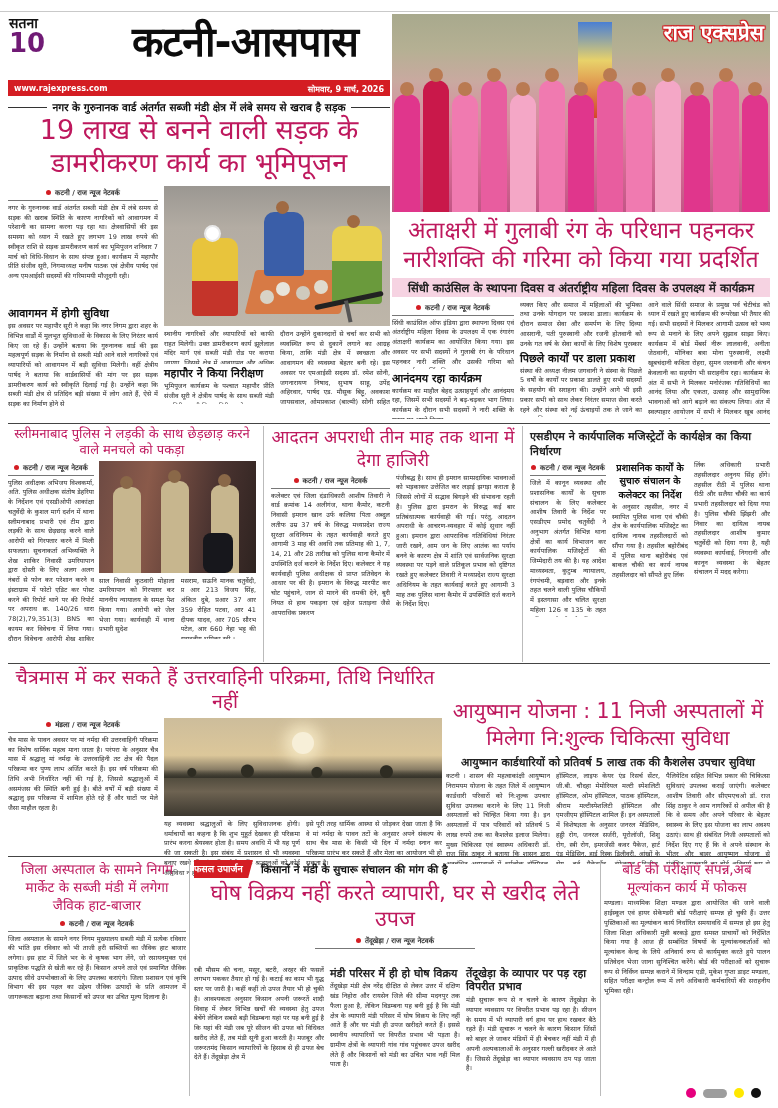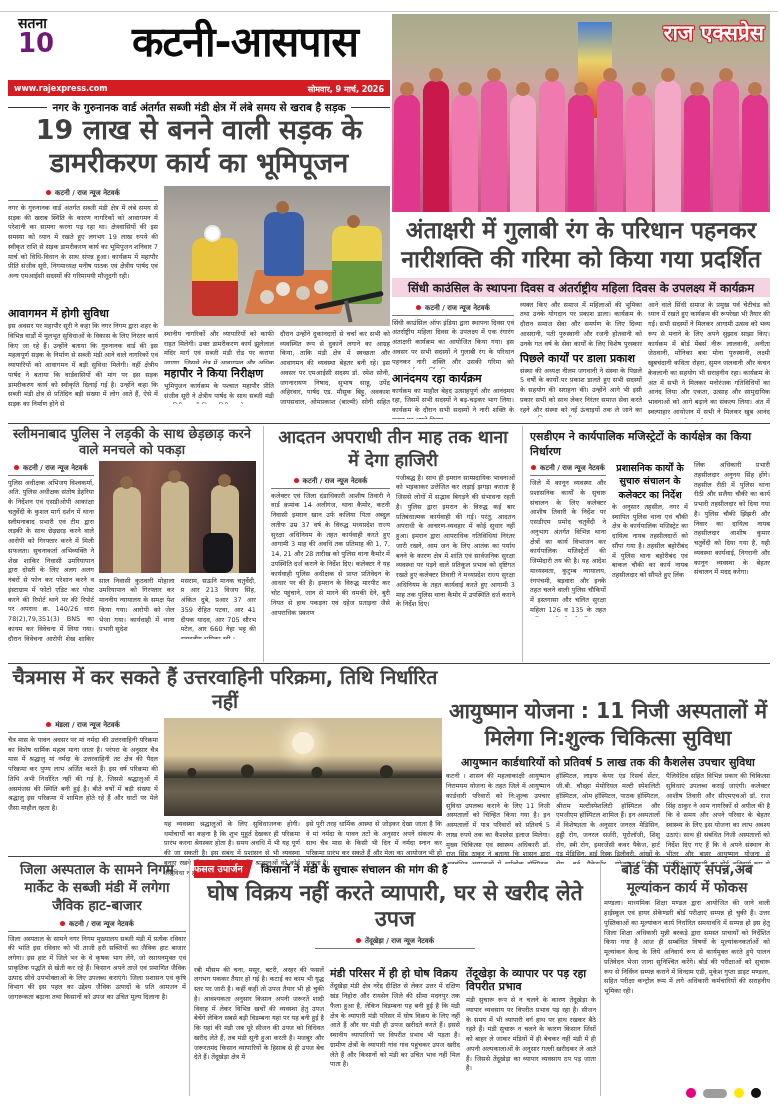--- a/index.html
+++ b/index.html
@@ -1,40 +1,40 @@
 <!DOCTYPE html>
 <html><head>
 <meta charset="utf-8">
 <style>
   html,body{margin:0;padding:0;}
   body{width:778px;height:1108px;background:#ffffff;font-family:"DejaVu Sans","Liberation Sans",sans-serif;position:relative;overflow:hidden;color:#222;}
   .abs{position:absolute;}
   .topline{left:0;top:11px;width:778px;height:1px;background:#c9c9c9;}
   
-  .ed-box{left:18px;top:16px;width:80px;}
+  .ed-box{left:9px;top:16px;width:80px;}
   .ed-name{font-size:14px;font-weight:700;color:#111;line-height:1;}
   .ed-num{font-size:26px;font-weight:800;color:#701a75;line-height:1.05;}
   .masthead{left:95px;top:18px;width:300px;text-align:center;font-size:41px;font-weight:800;color:#0c0c0c;letter-spacing:-1px;line-height:1.2;}
   .redbar{left:8px;top:80px;width:382px;height:16px;background:#d41d23;color:#fff;font-size:8px;font-weight:700;display:flex;justify-content:space-between;align-items:center;padding:0 6px;box-sizing:border-box;}
   
   .photo-women{left:392px;top:14px;width:378px;height:198px;background:linear-gradient(180deg,#a8a98d 0%,#b5b093 18%,#c9a9a0 34%,#d98ba0 55%,#d46a93 78%,#c25585 100%);overflow:hidden;}
   .brand{position:absolute;right:6px;top:4px;font-size:21px;font-weight:800;color:#ffffff;text-shadow:0 0 2px #d41d23,1px 1px 0 #d41d23,-1px -1px 0 #d41d23,1px -1px 0 #d41d23,-1px 1px 0 #d41d23;z-index:5;}
   .crowd{position:absolute;left:0;bottom:0;width:100%;height:150px;display:flex;align-items:flex-end;justify-content:space-around;}
   .person{width:26px;border-radius:12px 12px 0 0;position:relative;}
   .person::before{content:"";position:absolute;top:-12px;left:6px;width:14px;height:14px;border-radius:50%;background:#b97a52;}
   .person:nth-child(odd){height:118px;background:#e0368c;}
   .person:nth-child(even){height:132px;background:#c9184a;}
   .person:nth-child(3n){background:#f07ab0;}
   .person:nth-child(4n){background:#e85d9f;}
   .person:nth-child(5n){background:#f4a7c6;}
   .banner{position:absolute;left:186px;top:8px;width:34px;height:96px;background:linear-gradient(180deg,#4a7fd4,#e8d26a 40%,#d4452a);}
   
   .kicker{font-size:10.5px;font-weight:700;color:#111;display:flex;align-items:center;gap:5px;}
   .kicker .rule{flex:1;height:1px;background:#333;}
-  .headline{font-weight:700;color:#404040;text-align:center;}
+  .headline{font-weight:400;color:#be185d;text-align:center;}
   .byline{font-size:7px;font-weight:700;color:#333;display:flex;align-items:center;justify-content:center;gap:4px;padding:2px 0 3px;border-bottom:1px solid #777;margin-bottom:3px;}
   .dot{width:5px;height:5px;border-radius:50%;background:#d41d23;flex:0 0 auto;}
   .bt{font-size:6.5px;line-height:1.5;text-align:justify;color:#2e2e2e;overflow:hidden;}
   .sub{font-size:11px;font-weight:800;color:#111;margin:3px 0 2px;line-height:1.2;}
   .cols{display:flex;gap:6px;}
   .cols>div{flex:1;min-width:0;}
   .vline{width:1px;background:#bbb;}
   .hr{left:8px;width:762px;height:1px;background:#444;}
   .pinkbar{background:#f6d3e2;font-size:11.5px;font-weight:700;color:#222;text-align:center;padding:2px 13px;}
   

